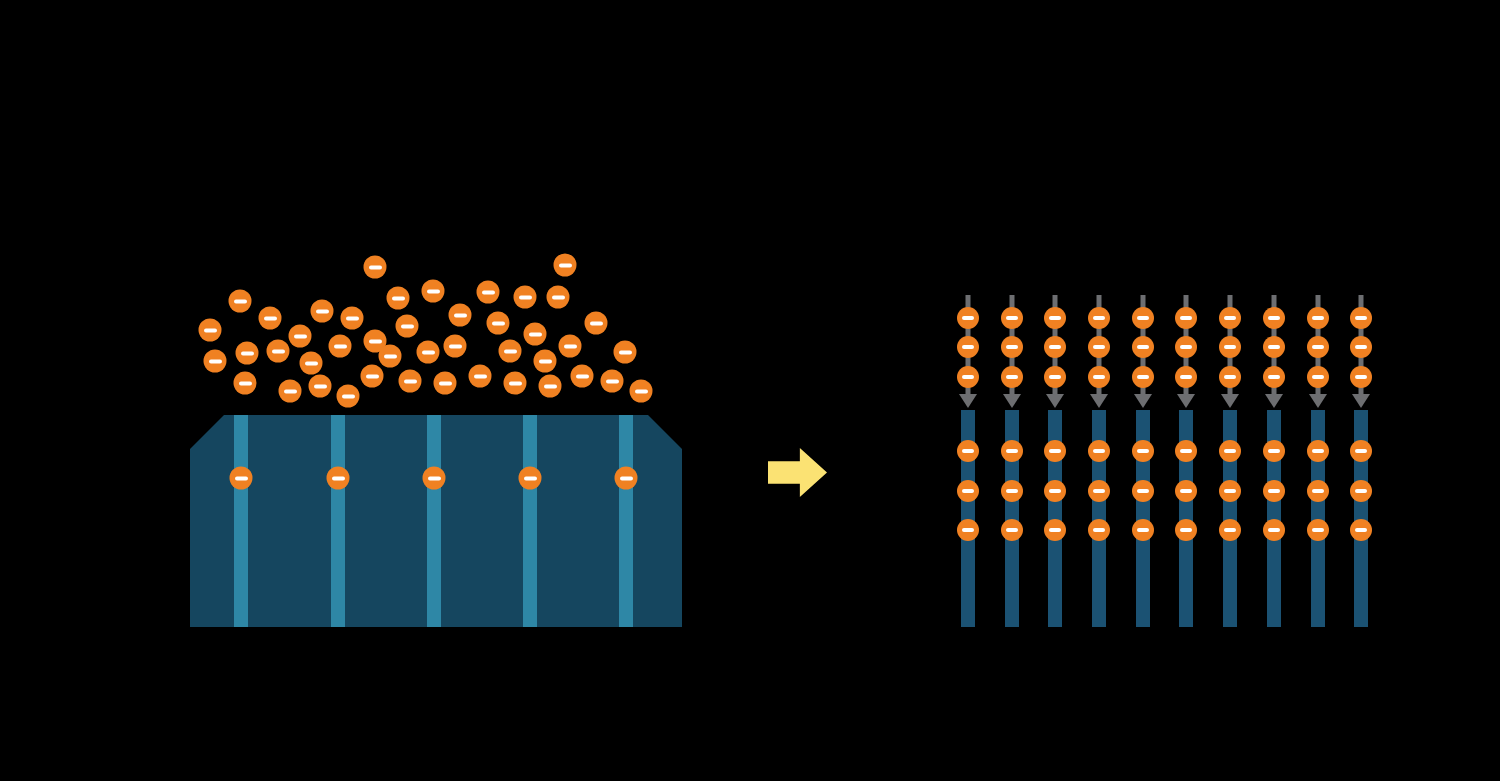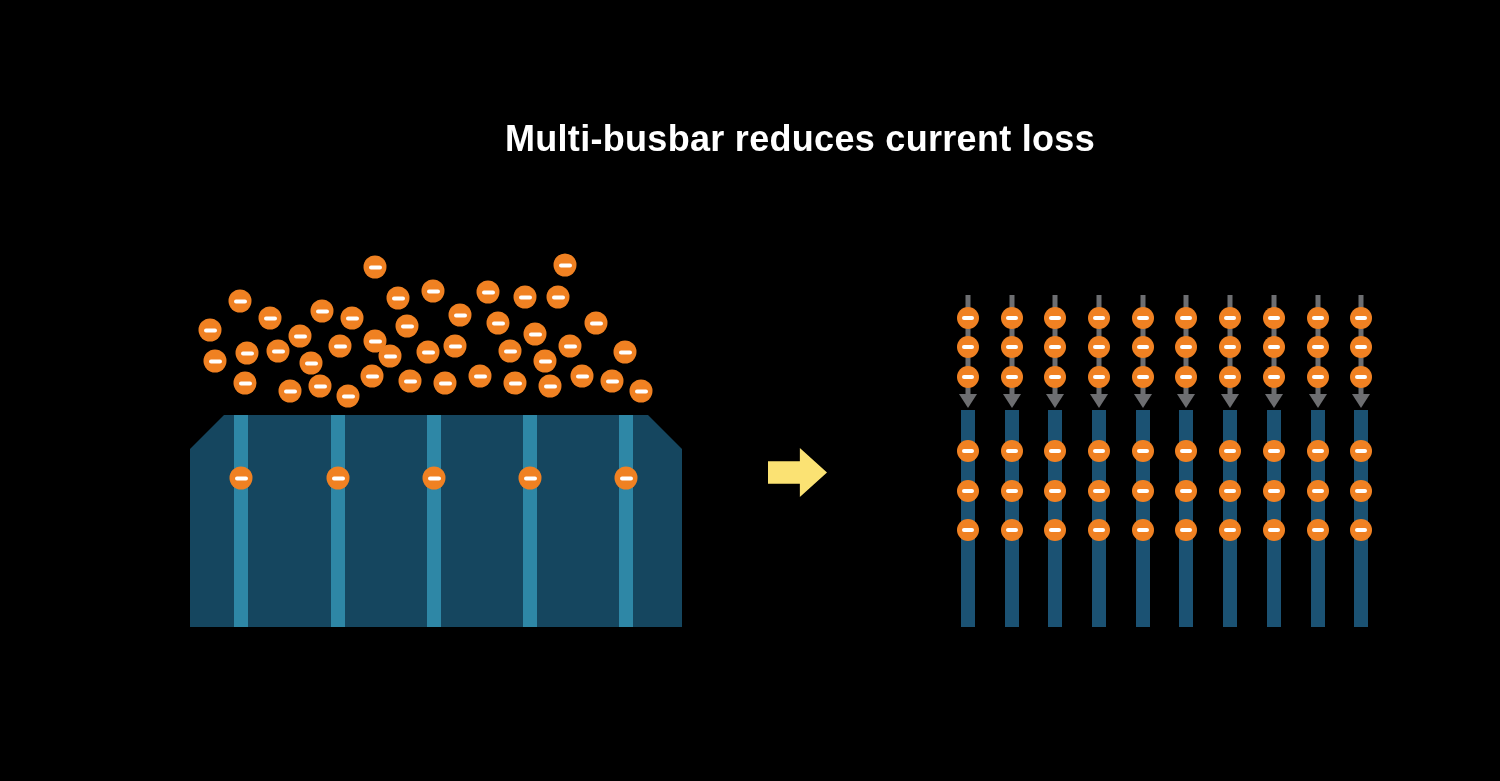--- a/index.html
+++ b/index.html
@@ -70,21 +70,20 @@
 
   .flow-arrow {
     background: var(--flow-arrow, #fbe273);
     clip-path: polygon(0 27%, 54% 27%, 54% 0, 100% 50%, 54% 100%, 54% 73%, 0 73%);
   }
 </style>
 </head>
 <body>
 
 <div class="stage">
-  <div class="title">Multi-busbar reduces current loss</div>
 <div class="cell" style="left: 190px; top: 415px; width: 492px; height: 212px; clip-path: polygon(0px 212px, 0px 34px, 34px 0px, 458px 0px, 492px 34px, 492px 212px);">
       <div class="left-busbar" style="left: 44px; width: 14px;"></div>
       <div class="left-busbar" style="left: 141px; width: 14px;"></div>
       <div class="left-busbar" style="left: 237px; width: 14px;"></div>
       <div class="left-busbar" style="left: 333px; width: 14px;"></div>
       <div class="left-busbar" style="left: 429px; width: 14px;"></div>
     </div>
     <div class="electron" style="left: 241px; top: 478px; width: 23px; height: 23px;">
       <div class="electron-minus" style="width: 13px; height: 4px;"></div>
     </div>

